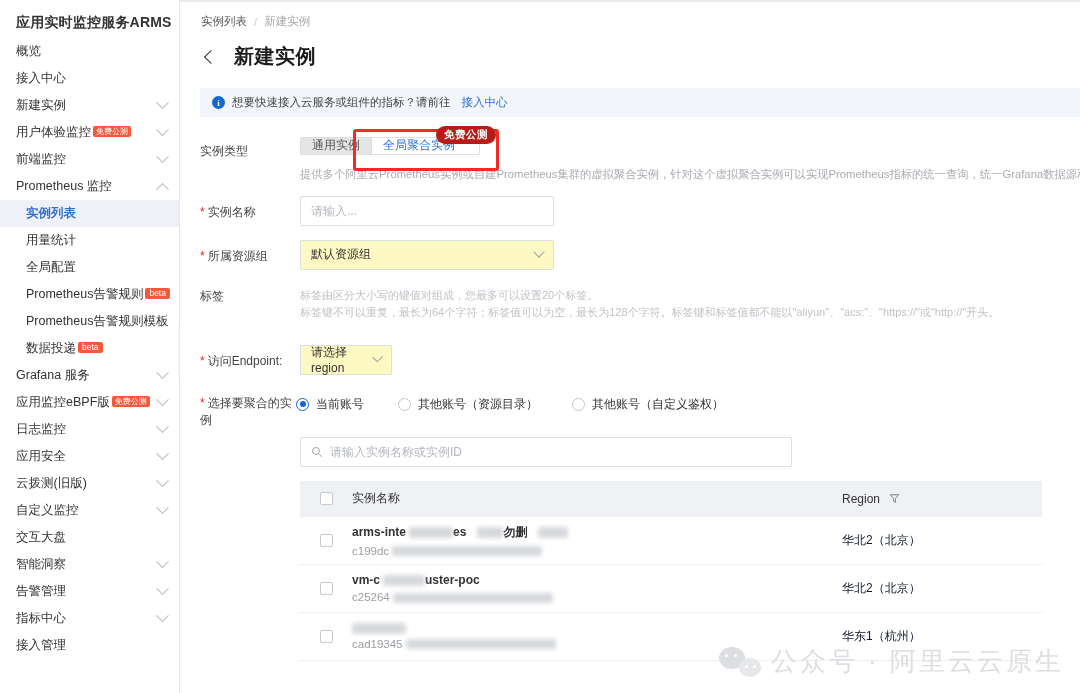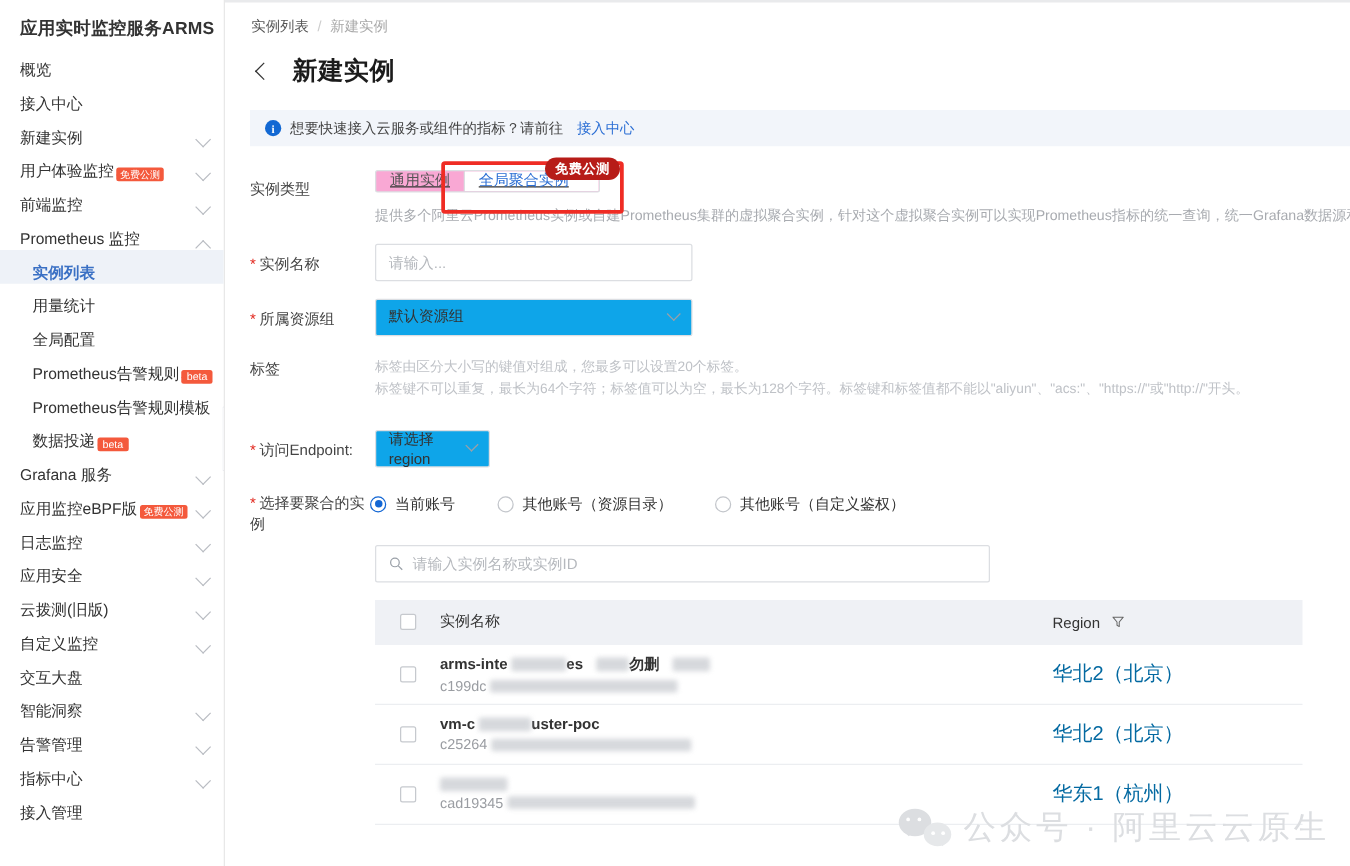--- a/index.html
+++ b/index.html
@@ -23,21 +23,21 @@
     position: relative;
   }
   .side-title {
     font-size: 14px; font-weight: bold; color: #333;
     padding: 0 16px 6px 16px; letter-spacing: .2px;
     white-space: nowrap;
     text-align: right;
   }
   .side-item {
     height: 27px;
-    display: flex; align-items: flex-end;
+    display: flex; align-items: center;
     padding: 0 12px 0 16px;
     font-size: 12.5px; color: #333;
     cursor: pointer; white-space: nowrap;
     position: relative;
   }
   .side-item.sub { padding-left: 26px; font-size: 12.5px; }
   .side-item.active { background: #eef2f8; }
   .side-item.active .side-label { color: #3a70c4; font-weight: bold; }
   .side-label { flex: 0 0 auto; }
   .chev {
@@ -140,21 +140,21 @@
   }
   .lbl.narrow { width: 96px; flex: 0 0 96px; }
   .req::before { content: "*"; color: #e1251b; margin-right: 3px; font-size: 12px; }
   .ctl { flex: 1 1 auto; min-width: 0; }
 
   
   .seg-wrap { position: relative; display: inline-block; }
   .seg {
     display: inline-flex; height: 18px;
     border: 1px solid #dcdee2; border-radius: 2px;
-    overflow: hidden; background: #f9a8d4; text-decoration: underline;
+    overflow: hidden; background: #e5e5e5;
   }
   .seg > div {
     display: flex; align-items: center; justify-content: center;
     padding: 0 11px; font-size: 12px; color: #555;
     cursor: pointer; border-right: 1px solid #dcdee2;
   }
   .seg > div:last-child { border-right: none; padding-right: 24px; }
   .seg > div.sel { color: #2b6ed4; background: #fff; }
   .hl-box {
     position: absolute; left: 53px; top: -6px;
@@ -181,21 +181,21 @@
     padding: 0 10px; font-size: 12px; color: #333;
     background: #fff; outline: none;
     font-family: inherit;
   }
   .tinput::placeholder { color: #b5b8bd; }
   .select {
     width: 254px; height: 30px;
     border: 1px solid #dcdee2; border-radius: 2px;
     display: flex; align-items: center;
     padding: 0 10px; font-size: 12px; color: #333;
-    background: #0ea5e9; cursor: pointer;
+    background: #fef9c3; cursor: pointer;
     position: relative;
   }
   .select .dchev {
     margin-left: auto;
     width: 8px; height: 8px;
     border-right: 1.2px solid #9aa0a8; border-bottom: 1.2px solid #9aa0a8;
     transform: rotate(45deg) translate(-2px,-2px);
   }
   .select.small { width: 92px; }
 
@@ -267,21 +267,21 @@
     border-bottom: 1px solid #eceef1; font-size: 12px;
   }
   .nm1 { display: flex; align-items: center; font-size: 12px; color: #333; font-weight: bold; }
   .nm2 { font-size: 11.5px; color: #9a9da2; margin-top: 4px; }
   .blur {
     display: inline-block; height: 10px; border-radius: 2px;
     background: #c9ccd1; opacity: .75;
     filter: blur(2.2px); vertical-align: middle; margin-left: 3px;
   }
   .blur.l { height: 11px; }
-  .region-txt { font-size: 16px; color: #0369a1; }
+  .region-txt { font-size: 12px; color: #0f172a; }
 
   
   #watermark {
     position: absolute; right: 16px; bottom: 14px;
     display: flex; align-items: center; gap: 10px;
     color: #dfe1e4; z-index: 20; pointer-events: none;
   }
   #watermark .wm-text {
     font-size: 26px; letter-spacing: 3px; color: #dcdee1;
     font-family: "Liberation Sans", sans-serif;

